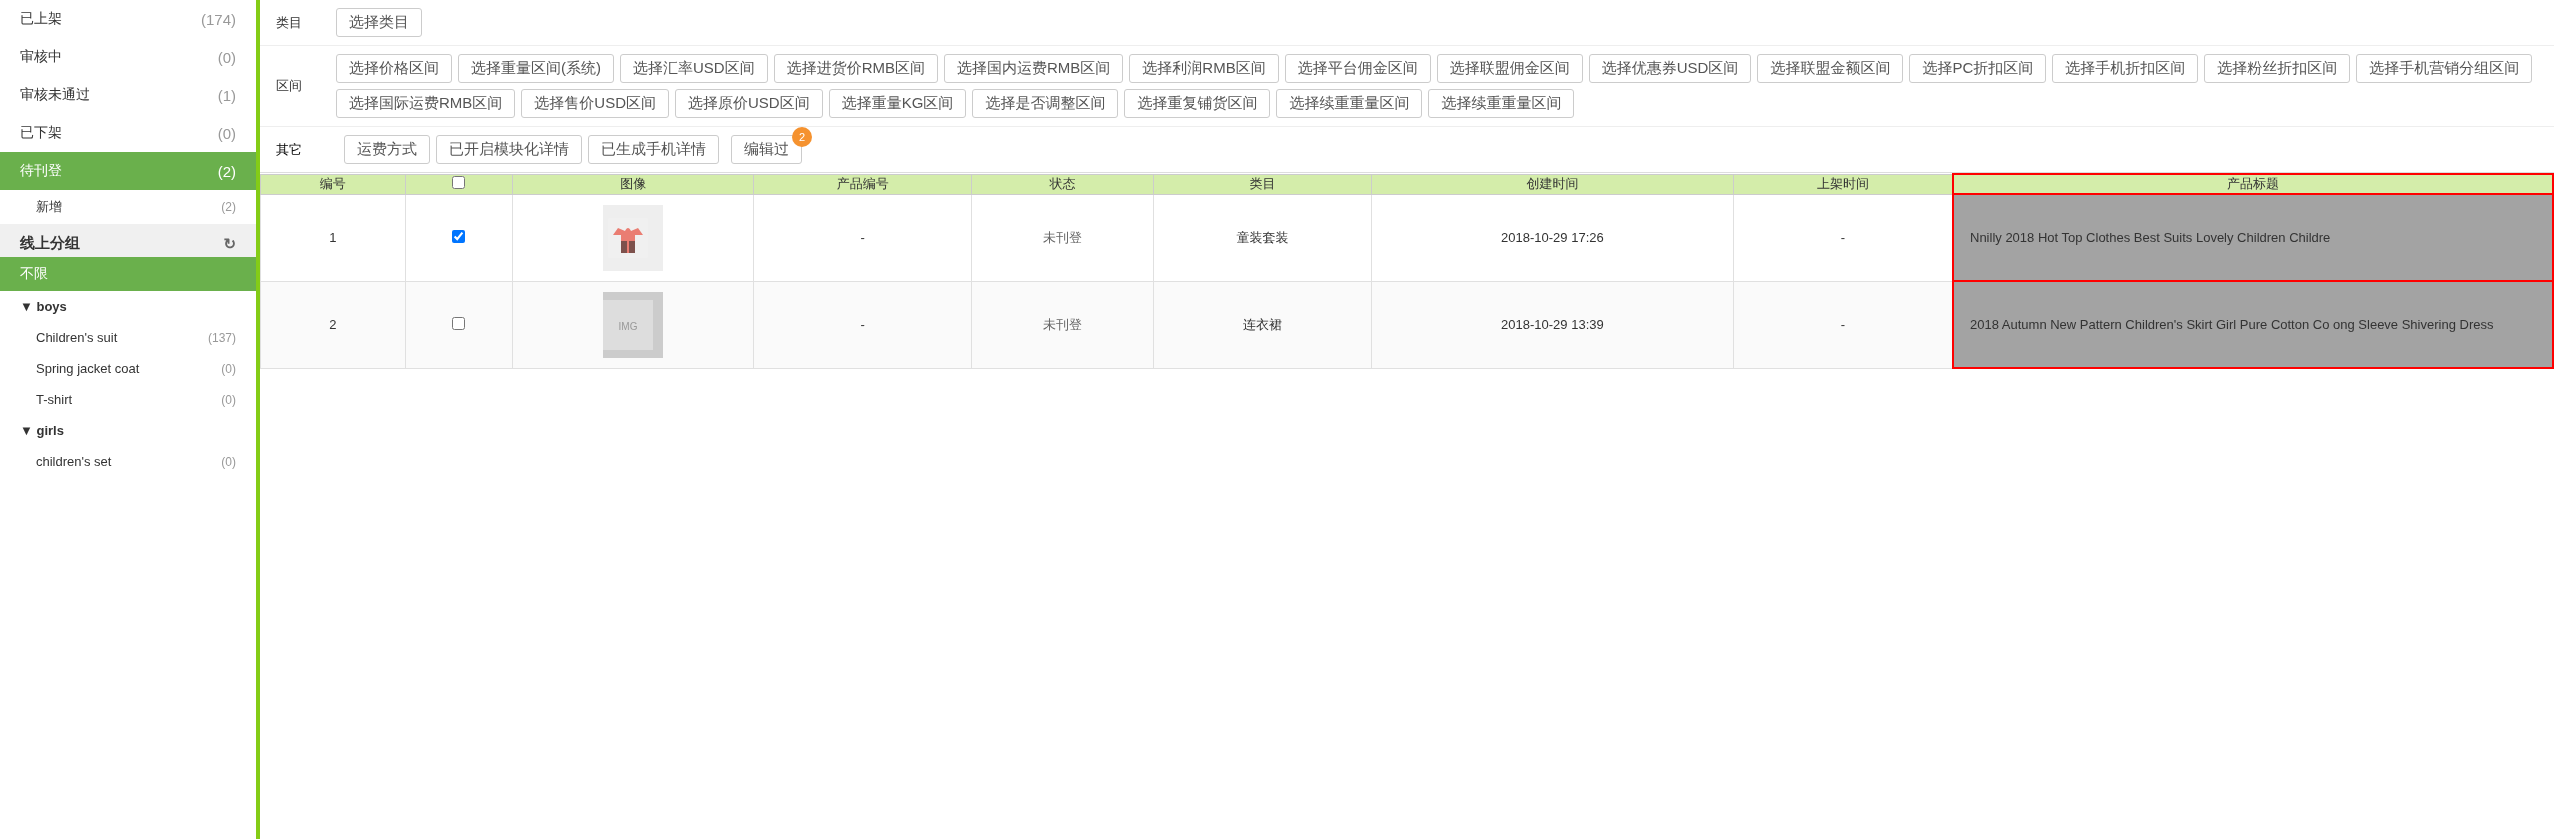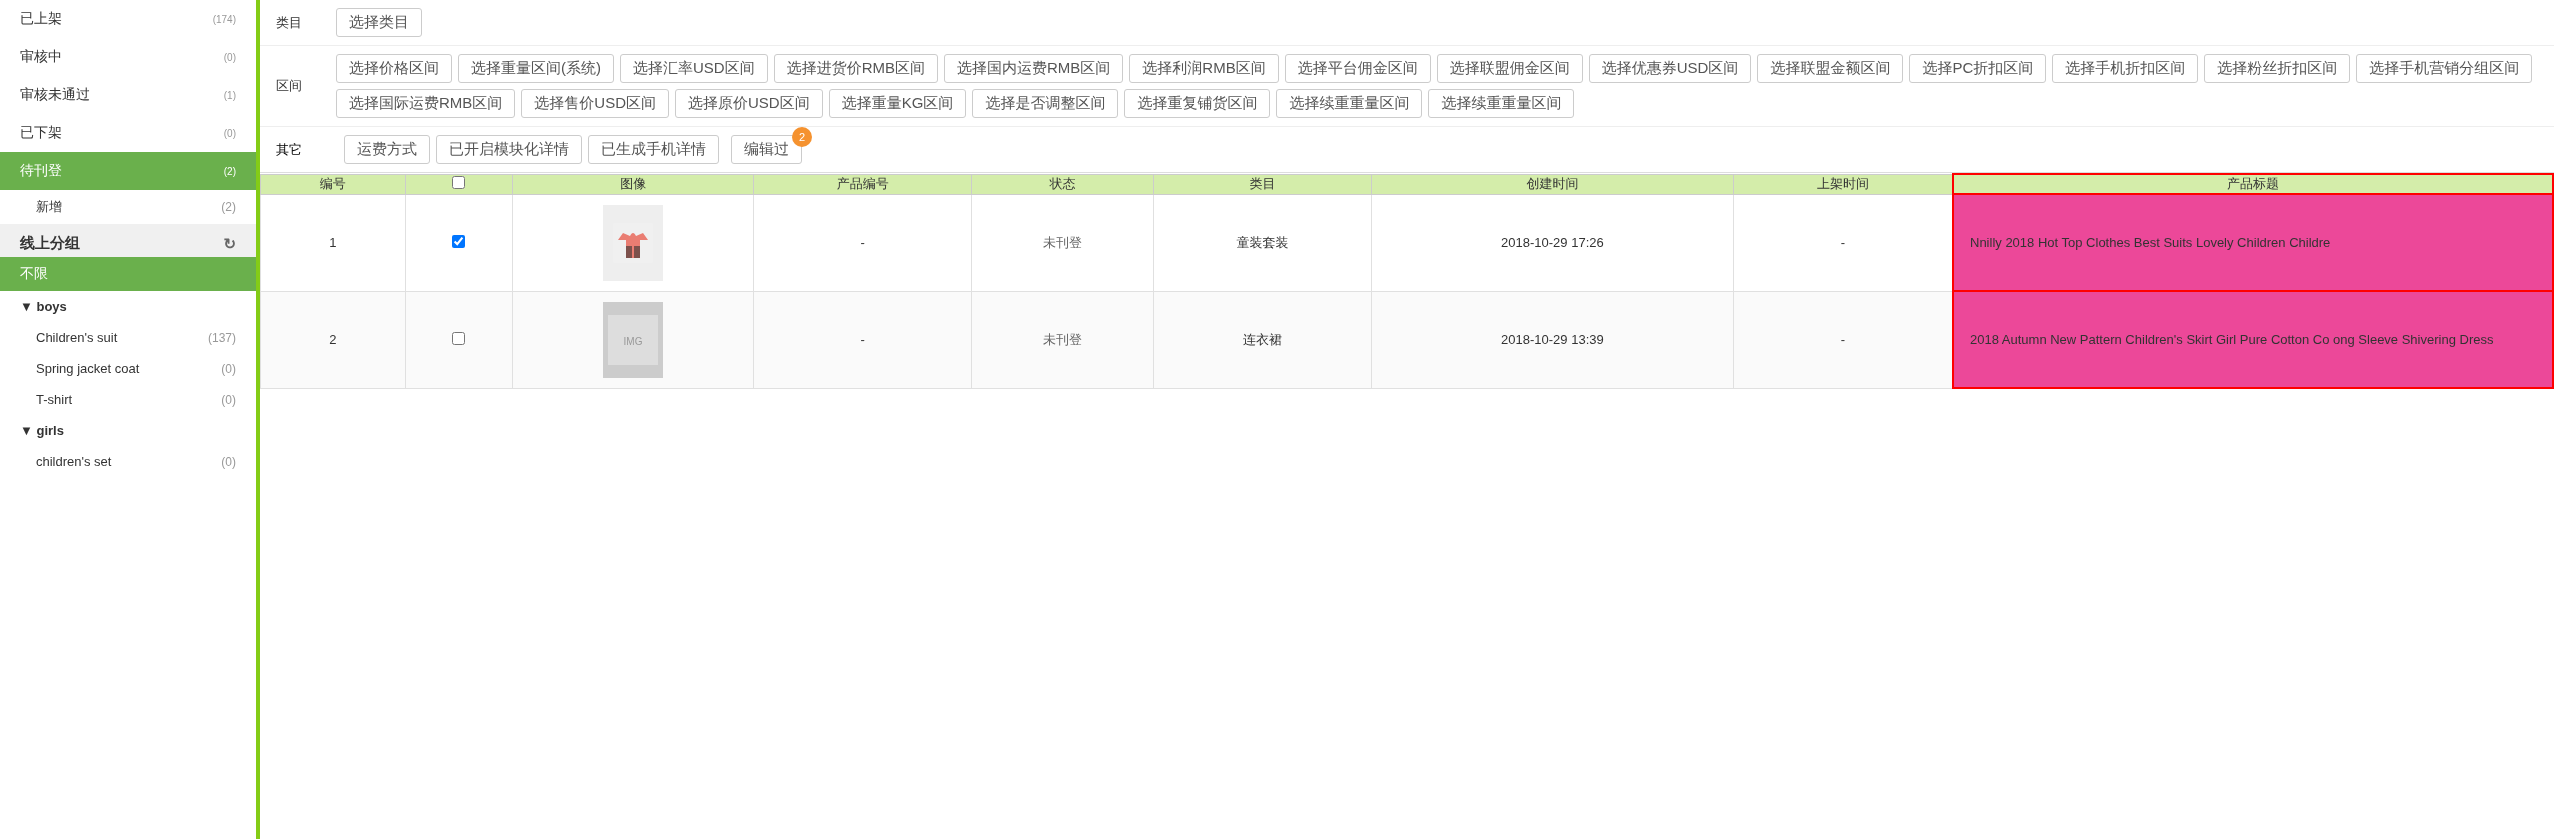--- a/index.html
+++ b/index.html
@@ -3,21 +3,21 @@
   <meta charset="utf-8">
   <style>
     * { box-sizing: border-box; margin: 0; padding: 0; }
     body { font-family: "Microsoft YaHei", "SimHei", Arial, sans-serif; font-size: 13px; background: #f5f5f5; color: #333; overflow: hidden; }
     .layout { display: flex; height: 839px; width: 2554px; }
 
     
     .sidebar { width: 260px; background: #fff; border-right: 4px solid #84cc16; flex-shrink: 0; overflow-y: auto; }
     .sidebar-item { display: flex; justify-content: space-between; align-items: center; padding: 10px 20px; cursor: pointer; font-size: 14px; }
     .sidebar-item.active { background: #6ab04c; color: #fff; }
-    .sidebar-item .count { color: #999; font-size: 10px; }
+    .sidebar-item .count { color: #999; font-size: 15px; }
     .sidebar-item.active .count { color: #fff; }
     .sidebar-section { padding: 10px 20px 4px; font-weight: bold; font-size: 15px; color: #333; background: #f0f0f0; display: flex; align-items: center; justify-content: space-between; }
     .sidebar-section .refresh-icon { cursor: pointer; color: #666; }
     .sidebar-unlimited { padding: 8px 20px; background: #6ab04c; color: #fff; font-size: 14px; cursor: pointer; }
     .sidebar-group-label { padding: 8px 20px; font-weight: bold; color: #333; font-size: 13px; }
     .sidebar-child-item { display: flex; justify-content: space-between; align-items: center; padding: 8px 20px 8px 36px; cursor: pointer; font-size: 13px; }
     .sidebar-child-item .count { color: #999; font-size: 12px; }
 
     
     .main { flex: 1; display: flex; flex-direction: column; overflow: hidden; }
@@ -30,23 +30,23 @@
     .filter-tag { border: 1px solid #ccc; background: #fff; padding: 4px 12px; border-radius: 3px; cursor: pointer; font-size: 15px; color: #555; white-space: nowrap; }
 
     
     .table-area { flex: 1; overflow: auto; background: #fff; }
     table { width: 100%; border-collapse: collapse; font-size: 13px; }
     thead tr { background: #d4edaa; }
     thead th { padding: 0 12px; text-align: center; border: 1px solid #ccc; font-weight: normal; color: #333; white-space: nowrap; }
     tbody tr { background: #fff; }
     tbody tr:nth-child(even) { background: #fafafa; }
     tbody td { padding: 10px 12px; text-align: center; border: 1px solid #e0e0e0; vertical-align: middle; }
-    .product-title-cell { text-align: left; padding: 10px 16px; border: 2px solid red; background: #ec4899; }
+    .product-title-cell { text-align: left; padding: 10px 16px; border: 2px solid red; background: #a3a3a3; }
     .product-title-header { border: 2px solid red; background: #d4edaa; }
-    .product-img { width: 60px; height: 76px; background: #eee; display: flex; align-items: center; justify-content: center; margin: 0 auto; }
+    .product-img { width: 60px; height: 66px; background: #eee; display: flex; align-items: center; justify-content: flex-start; margin: 0 auto; }
     .product-img svg { width: 50px; height: 50px; }
     .status-badge { color: #666; }
     .edit-badge { position: relative; display: inline-block; }
     .orange-badge { background: #f5922f; color: #fff; border-radius: 50%; width: 20px; height: 20px; display: inline-flex; align-items: center; justify-content: center; font-size: 11px; position: absolute; top: -8px; right: -10px; }
     .other-row { display: flex; align-items: center; padding: 8px 16px; gap: 8px; }
     .other-label { width: 60px; color: #000000; font-size: 13px; flex-shrink: 0; font-family: Liberation Serif, serif; }
   </style>
 </head>
 <body>
 

